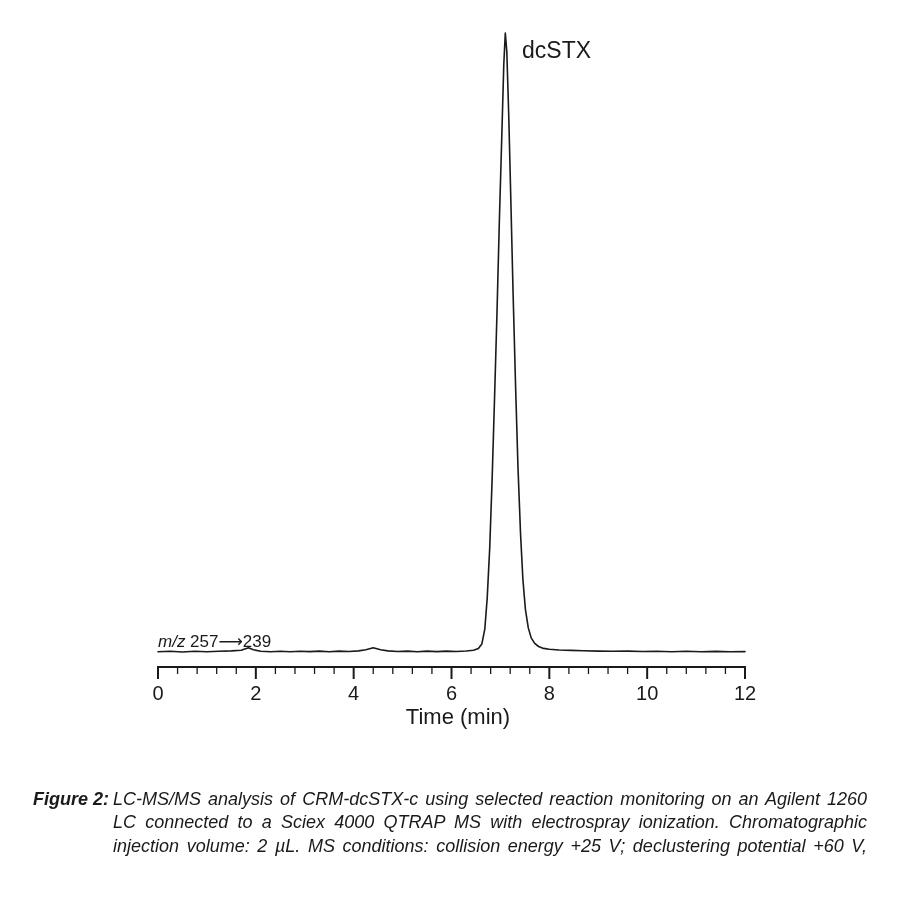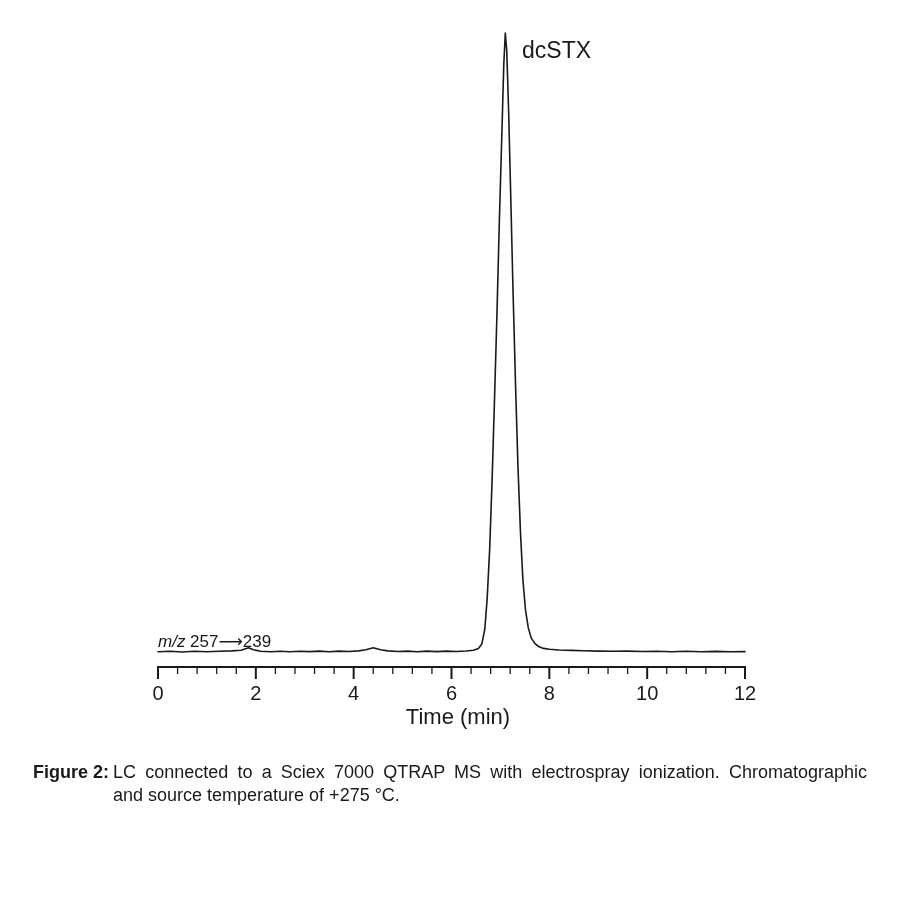--- a/index.html
+++ b/index.html
@@ -15,24 +15,25 @@
   svg { display: block; }
   svg text { fill: #1a1a1a; }
   .peak-label { font-size: 23px; }
   .transition-label { font-size: 17px; }
   .transition-label .italic { font-style: italic; }
   .axis-title { font-size: 22px; text-anchor: middle; }
   .tick-label { font-size: 20px; text-anchor: middle; }
   .caption {
     position: absolute;
     left: 33px;
-    top: 761px;
+    top: 788px;
     width: 834px;
     font-size: 18px;
     line-height: 23.4px;
+    font-style: italic;
   }
   .caption-label {
     position: absolute;
     left: 0;
     top: 0;
     font-weight: bold;
     white-space: nowrap;
   }
   .caption-lines { margin-left: 80px; }
   .caption-line {
@@ -91,18 +92,19 @@
         <polyline points="158.0,651.8 170.2,651.2 182.5,652.0 194.7,651.2 206.9,651.8 219.1,651.2 231.4,650.9 241.2,650.3 248.5,647.8 253.4,649.7 260.7,651.2 270.5,651.8 280.3,651.2 290.1,651.8 299.9,651.2 309.6,651.6 319.4,651.1 329.2,651.8 339.0,651.1 348.8,651.5 358.6,650.9 365.9,649.7 373.2,647.8 380.6,649.7 387.9,650.9 397.7,651.5 407.5,651.1 417.3,651.8 427.0,651.1 436.8,651.6 446.6,651.1 456.4,651.5 466.2,651.0 473.5,650.3 478.4,648.4 481.8,644.1 484.8,629.2 487.2,598.1 489.7,548.4 492.1,480.1 494.5,399.4 497.0,312.4 499.4,219.3 501.9,132.4 503.8,64.1 505.3,33.0 506.8,51.6 508.7,113.7 510.7,194.5 513.1,293.8 515.6,387.0 518.0,467.7 520.5,532.9 522.9,579.5 525.4,609.3 528.3,627.9 531.2,637.9 534.7,643.4 538.6,646.5 543.5,648.4 549.3,649.3 559.1,650.0 571.3,650.4 583.6,650.8 598.3,651.1 612.9,651.3 627.6,651.1 642.3,651.5 657.0,651.3 671.6,651.7 686.3,651.3 701.0,651.8 715.6,651.4 730.3,651.8 745.0,651.6" fill="none" stroke="#1a1a1a" stroke-width="1.6" stroke-linejoin="round" stroke-linecap="round"></polyline>
       </g>
     <text x="522" y="58" class="peak-label">dcSTX</text>
     <text x="158" y="647" class="transition-label" xml:space="preserve"><tspan class="italic">m/z</tspan><tspan>&nbsp;257⟶239</tspan></text>
     <text x="458" y="724" class="axis-title">Time (min)</text>
   </svg>
 
   <div class="caption">
     <span class="caption-label">Figure 2:</span>
     <div class="caption-lines">
-      <div class="caption-line">LC connected to a Sciex 7000 QTRAP MS with electrospray ionization. Chromatographic</div>
-      <div class="caption-line last">and source temperature of +275 °C.</div>
+      <div class="caption-line">LC-MS/MS analysis of CRM-dcSTX-c using selected reaction monitoring on an Agilent 1260</div>
+      <div class="caption-line">LC connected to a Sciex 4000 QTRAP MS with electrospray ionization. Chromatographic</div>
+      <div class="caption-line">injection volume: 2 µL. MS conditions: collision energy +25 V; declustering potential +60 V,</div>
     </div>
   </div>
 
 </div>
 
 </body></html>

